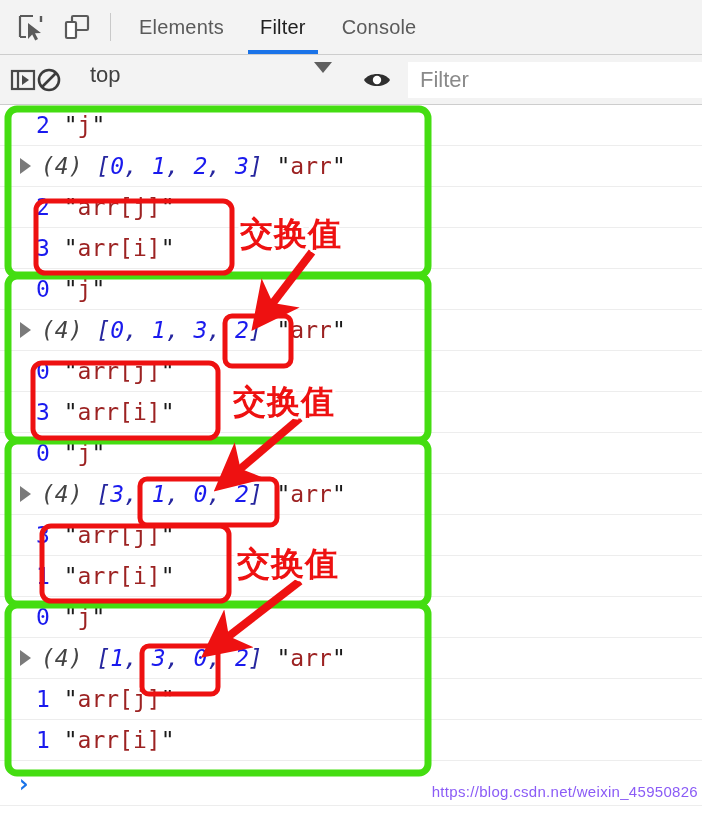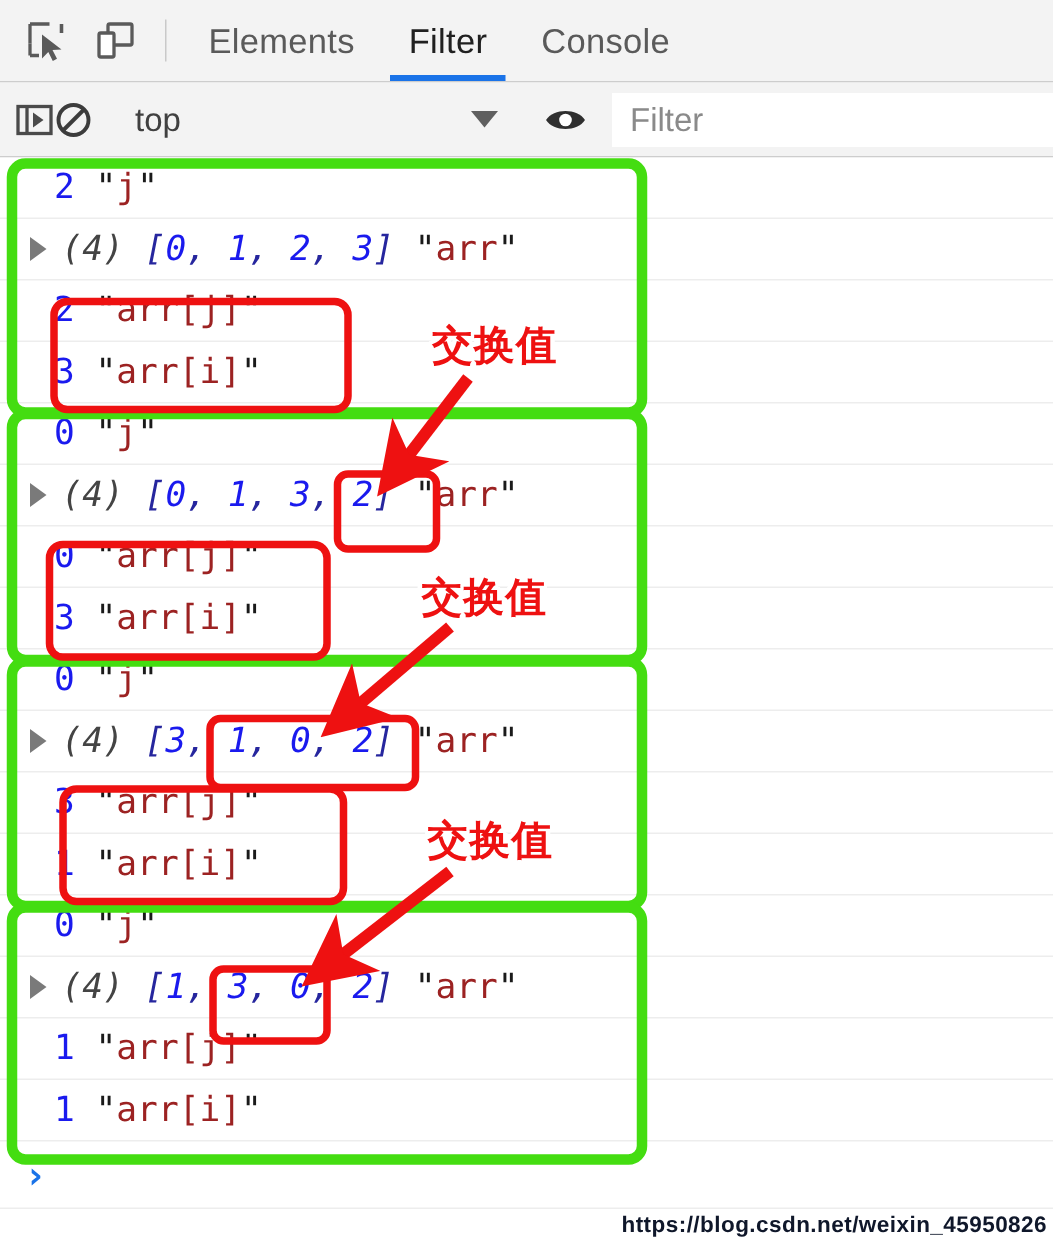--- a/index.html
+++ b/index.html
@@ -45,21 +45,21 @@
   }
   .tabs {
     display: flex;
     align-items: stretch;
     height: 54px;
   }
   .tab {
     display: flex;
     align-items: center;
     padding: 0 18px;
-    font-size: 23px;
+    font-size: 20px;
     color: #5a5a5a;
     cursor: pointer;
     position: relative;
     white-space: nowrap;
     letter-spacing: 0.2px;
   }
   .tab.active {
     color: #202020;
   }
   .tab.active::after {
@@ -87,21 +87,20 @@
     cursor: pointer;
   }
   .tl-icon:first-child { margin-left: 10px; }
   .tl-sep {
     width: 1px; height: 26px;
     background: #c4c4c4;
     margin: 0 8px;
   }
   .ctx-select {
     display: flex;
-    align-items: center;
     height: 36px;
     min-width: 250px;
     padding: 0 6px 0 12px;
     cursor: pointer;
   }
   .ctx-label {
     font-size: 22px;
     color: #404040;
     flex: 1;
   }
@@ -184,43 +183,41 @@
   
   .overlay {
     position: absolute;
     left: 0; top: 0;
     width: 702px; height: 826px;
     pointer-events: none;
   }
   .cjk-label {
     position: absolute;
     font-family: "DejaVu Sans", sans-serif;
-    font-size: 27px;
+    font-size: 33px;
     font-weight: bold;
     color: #ee1111;
     letter-spacing: 1px;
     text-shadow:
       -2px -2px 0 #fff,  2px -2px 0 #fff,
       -2px  2px 0 #fff,  2px  2px 0 #fff,
       -3px  0   0 #fff,  3px  0   0 #fff,
        0   -3px 0 #fff,  0    3px 0 #fff;
     white-space: nowrap;
-    margin-left: 48px;
   }
 
   
   .watermark {
     position: absolute;
     right: 4px;
-    bottom: 1px;
+    bottom: 26px;
     font-size: 15px;
-    color: #0f172a;
+    color: #8b5cf6;
     font-family: "Liberation Sans", sans-serif;
     letter-spacing: 0.3px;
-    font-weight: bold;
   }
 </style>
 </head>
 <body>
 
 <div id="app">
 
   <div class="tabbar">
     <div class="tb-icon">
       <svg width="28" height="28" viewBox="0 0 28 28">

